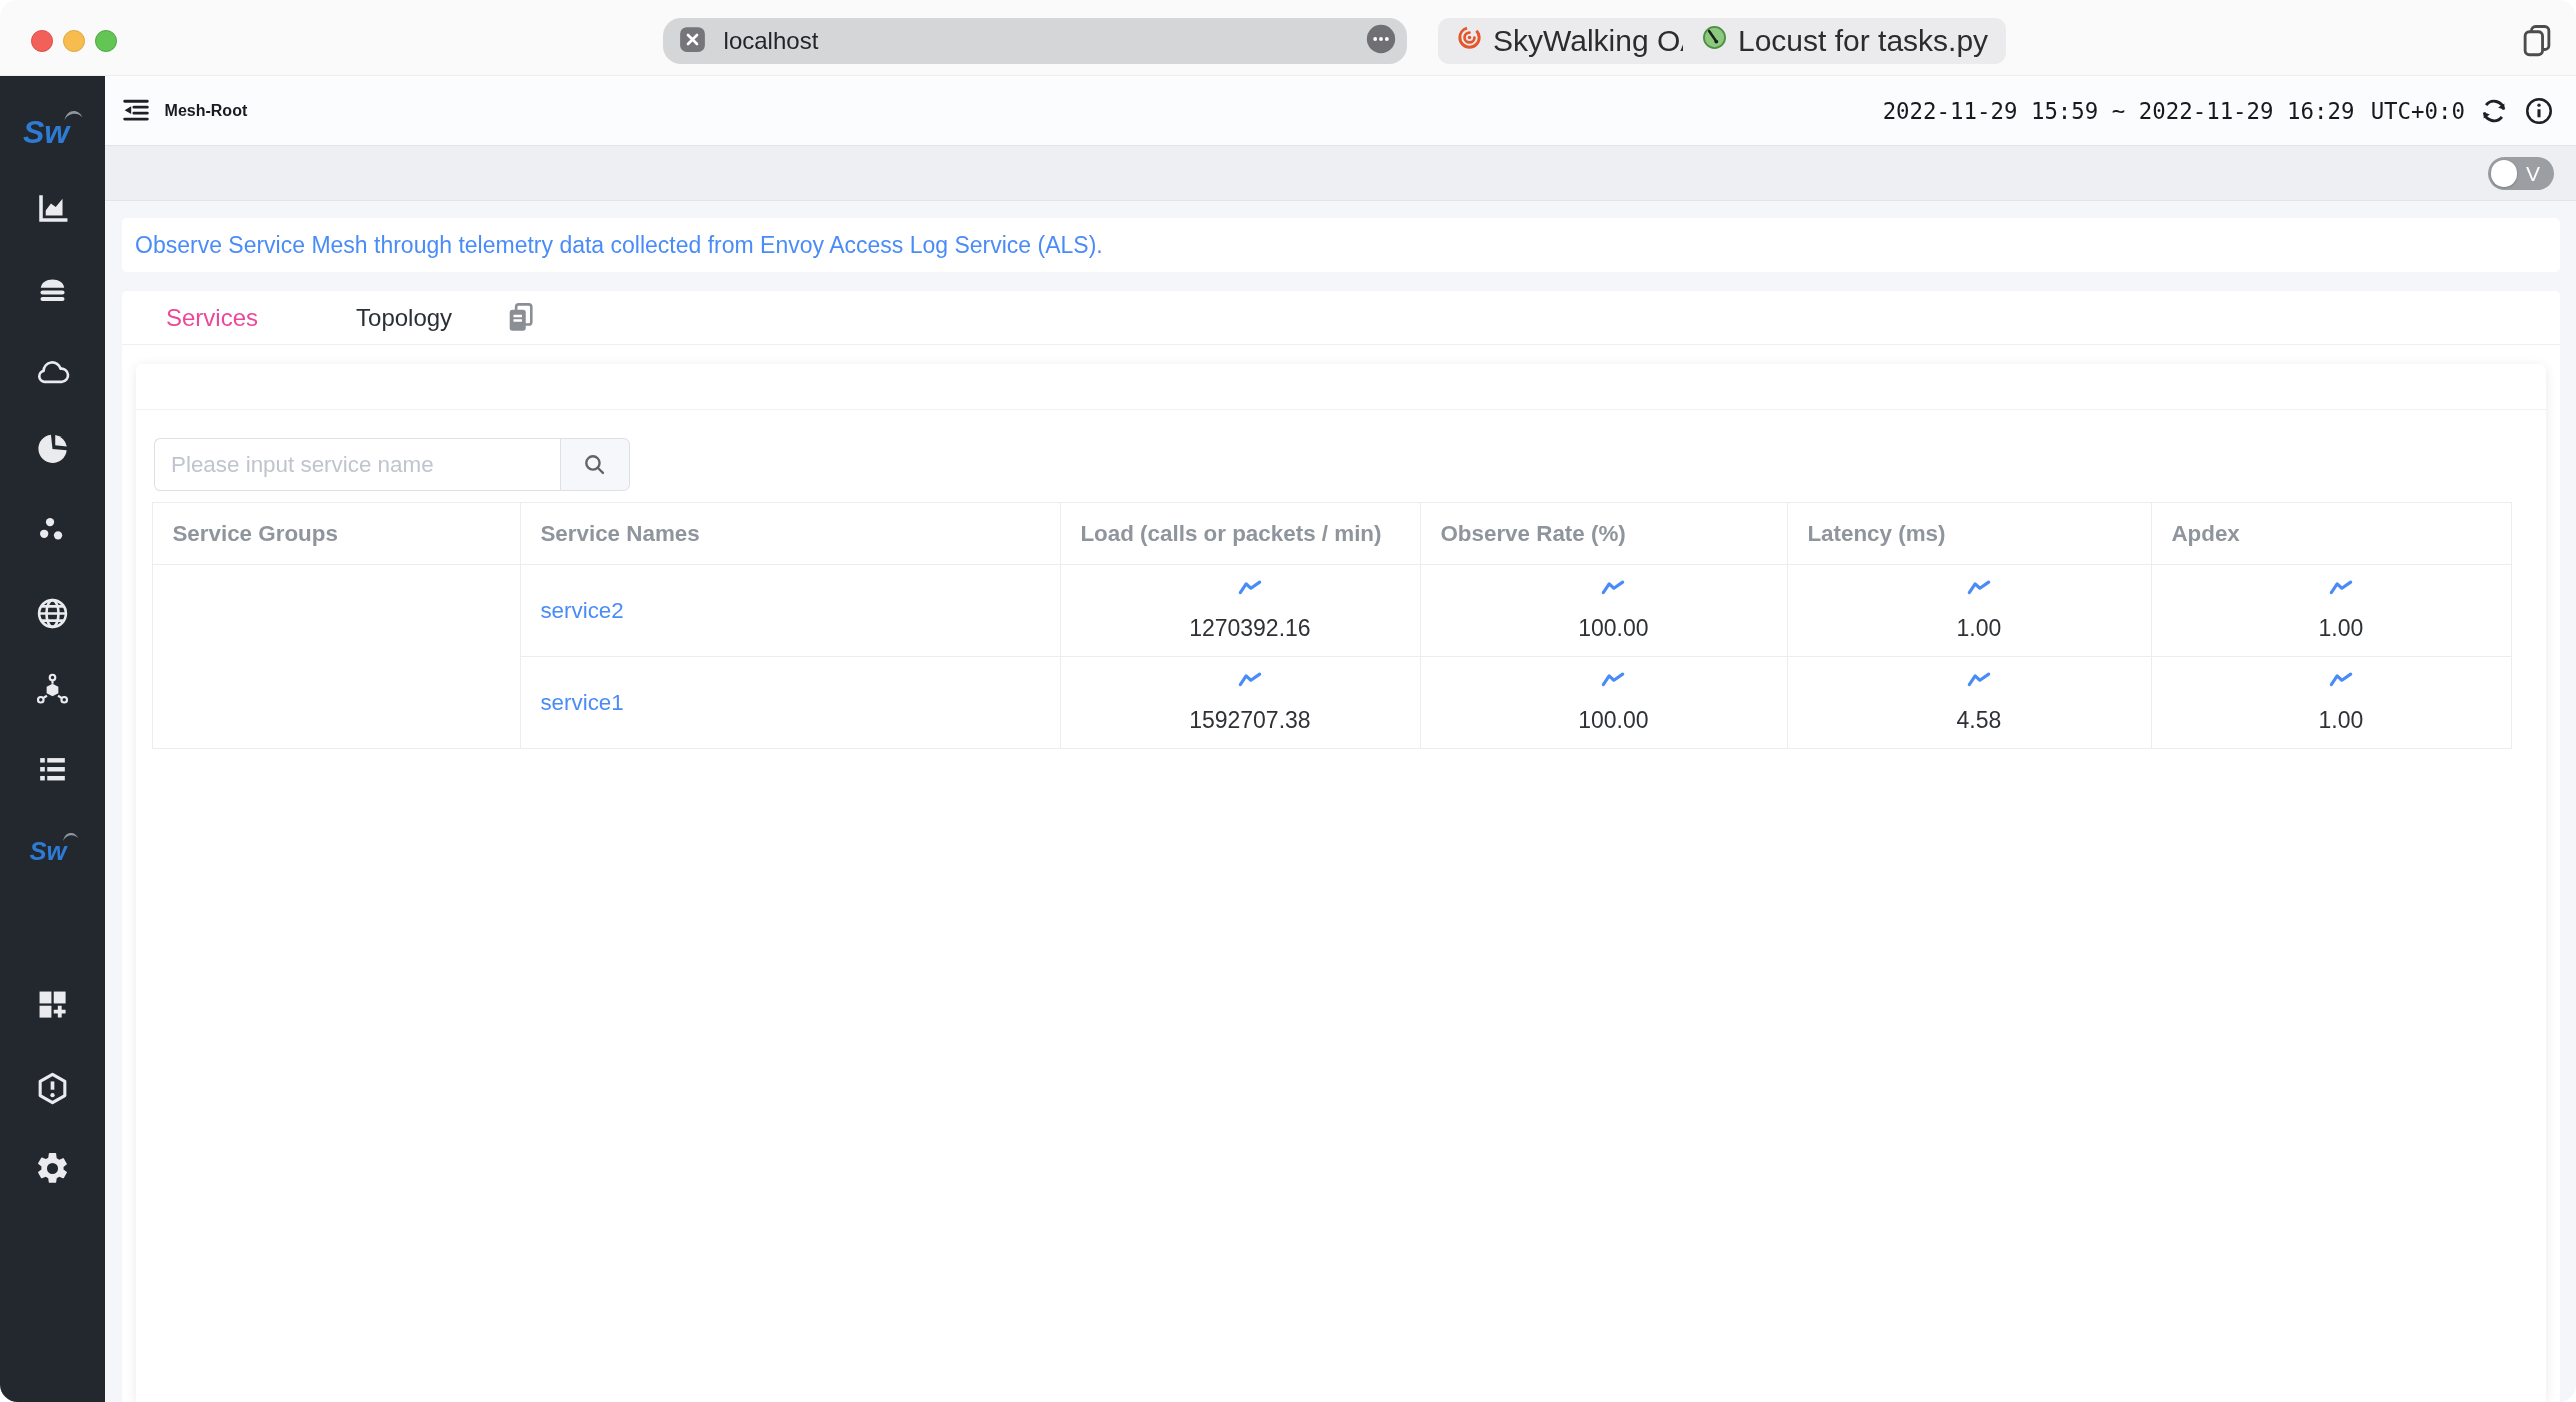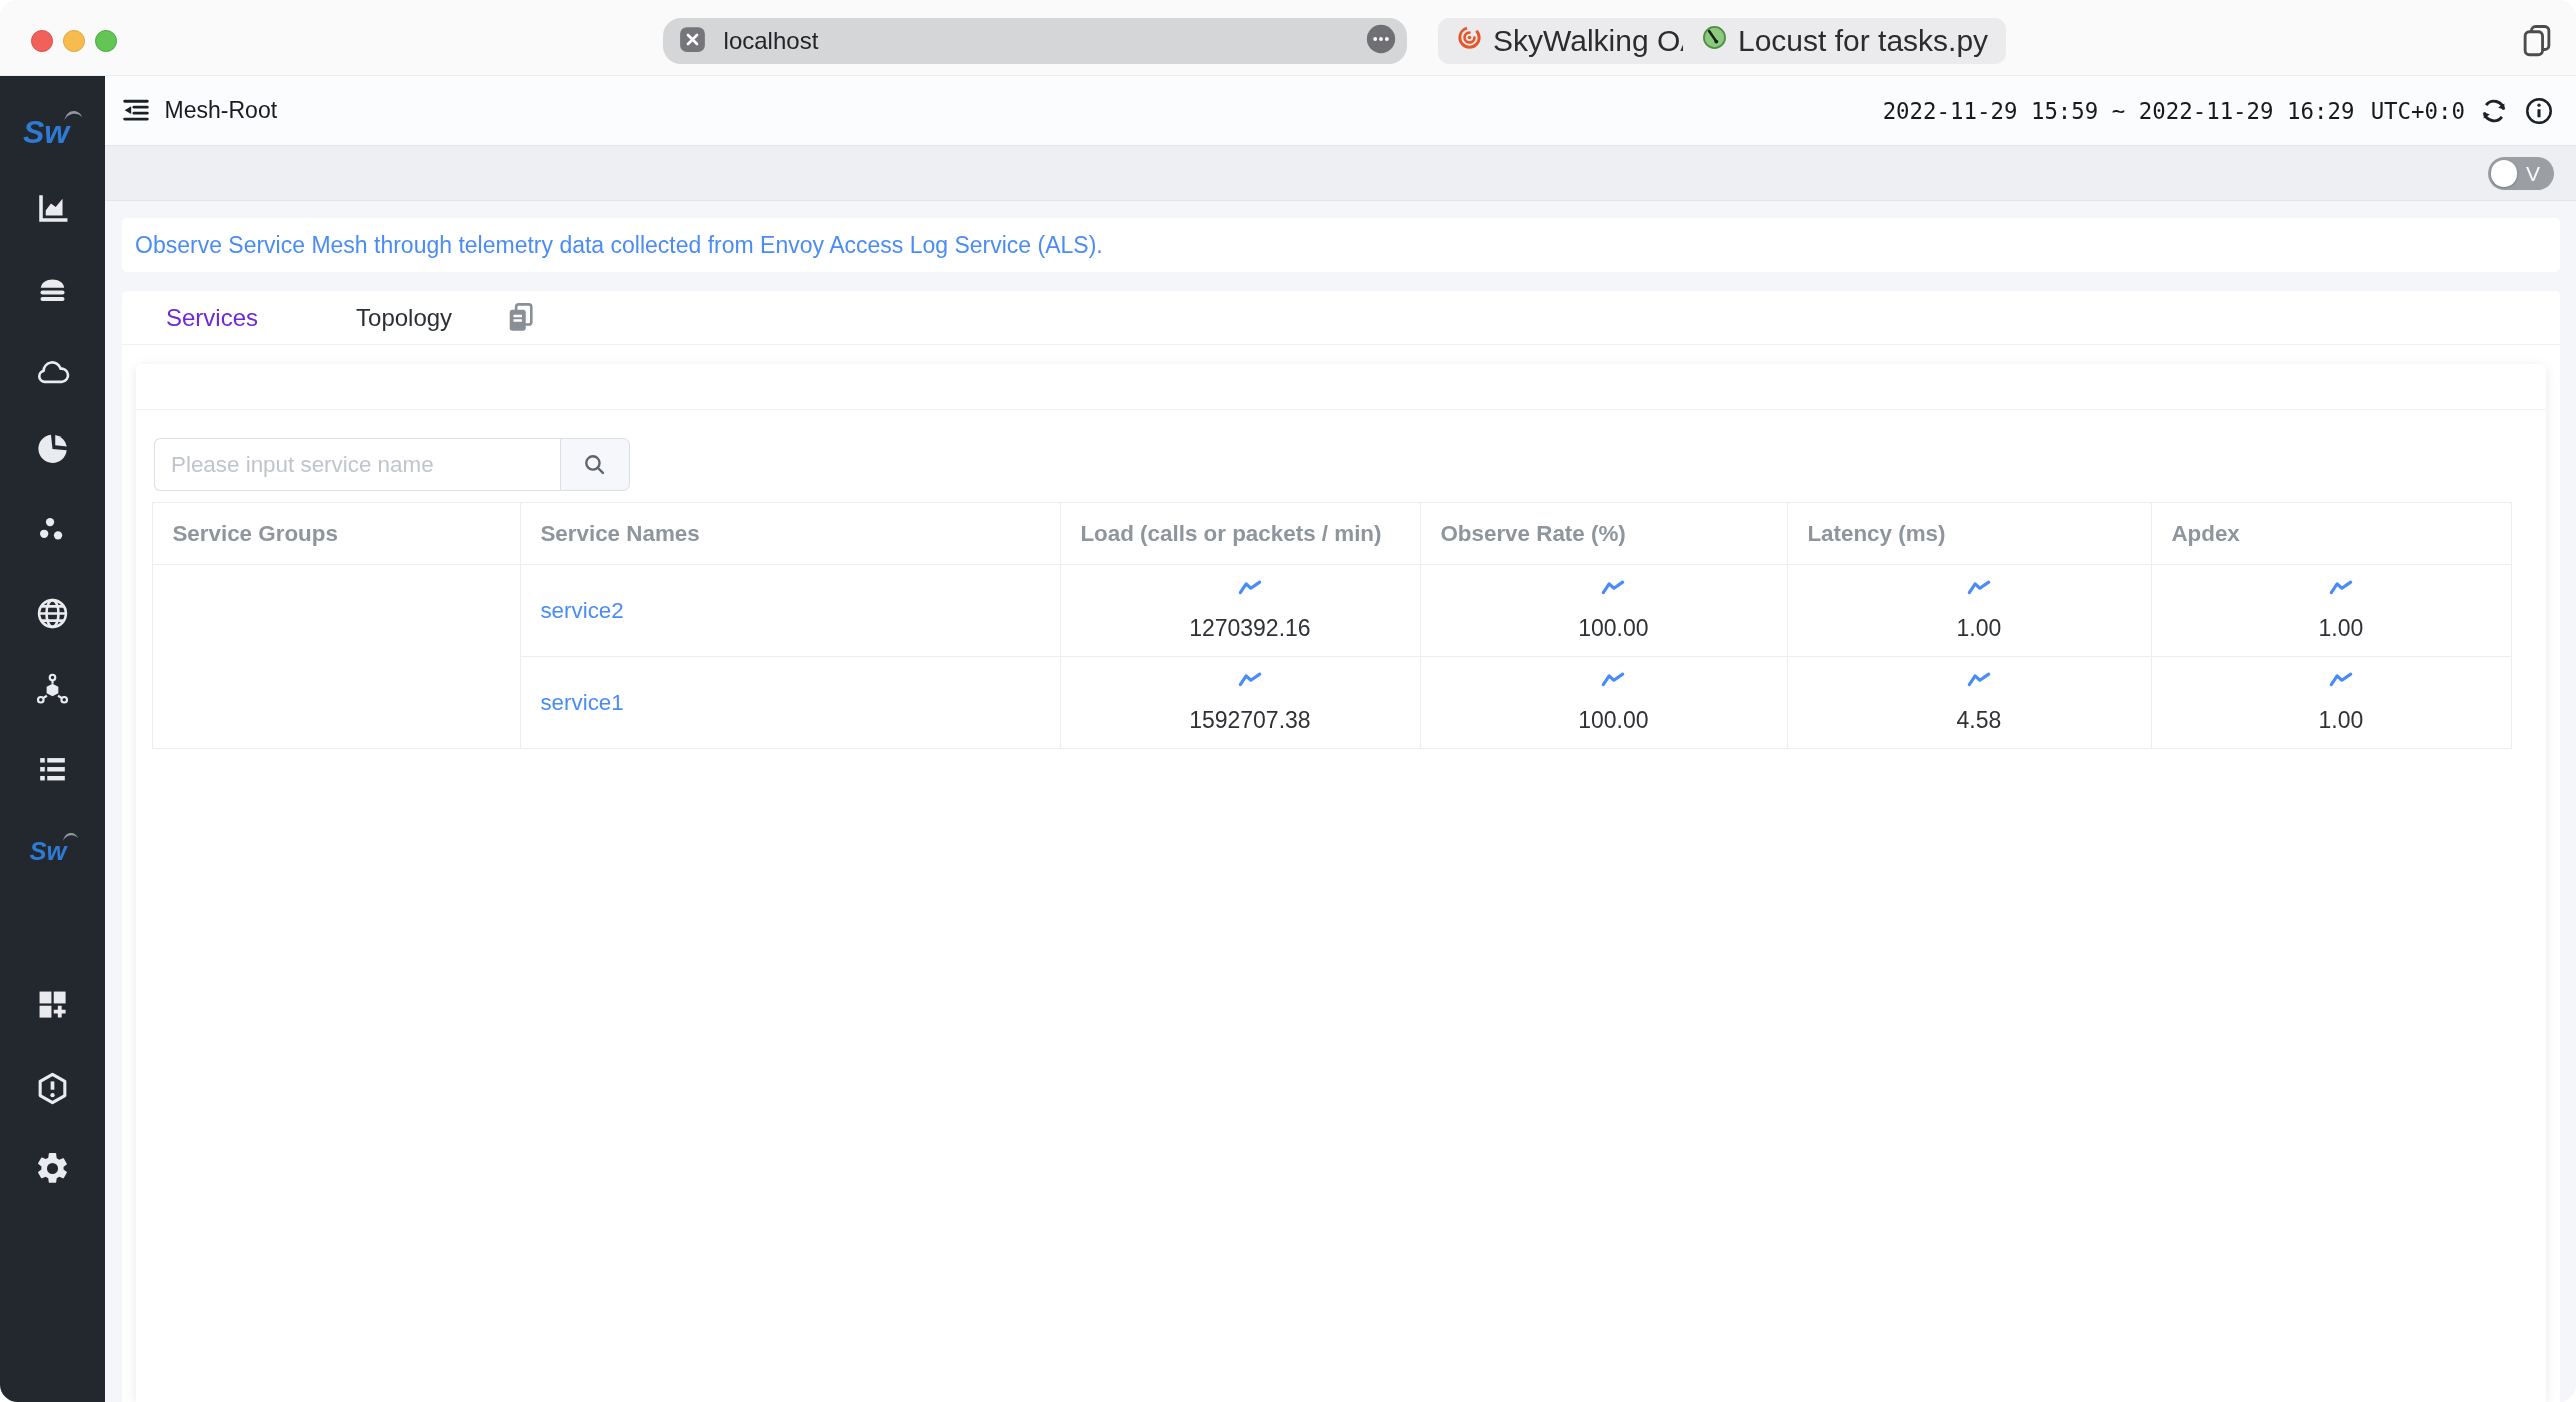--- a/index.html
+++ b/index.html
@@ -24,38 +24,38 @@
   .copy-btn{position:absolute;left:2514px;top:19px;width:45px;height:42px;display:flex;align-items:center;justify-content:center;}
   
   .app{position:absolute;top:76px;left:0;right:0;bottom:0;display:flex;}
   .sidebar{width:105px;flex:none;background:#23272e;position:relative;}
   .s-item{position:absolute;left:0;width:105px;display:flex;justify-content:center;align-items:center;cursor:pointer;}
   .s-item svg{display:block;}
   .main{flex:1;min-width:0;display:flex;flex-direction:column;background:#f5f6f9;}
   
   .app-header{height:69px;flex:none;background:#fbfcfe;display:flex;align-items:center;padding:0 21px 0 14.4px;}
   .fold{width:34px;height:34px;margin-right:11.2px;display:flex;align-items:center;justify-content:center;}
-  .page-title{font-size:23px;font-weight:400;color:#181b20;text-align:right;}
+  .page-title{font-size:16px;font-weight:700;color:#181b20;text-align:right;}
   .header-right{margin-left:auto;display:flex;align-items:center;gap:13px;justify-content:space-between;}
   .time-text{font-family:"DejaVu Sans Mono",monospace;font-size:22.4px;color:#17191c;}
   .tz-text{font-family:"DejaVu Sans Mono",monospace;font-size:22.4px;color:#17191c;margin-left:3.2px;}
   .hd-icon{width:32px;height:32px;display:flex;align-items:center;justify-content:center;}
   
   .toolbar{height:56px;flex:none;background:#edeff3;border-top:1.6px solid #e2e4ea;border-bottom:1.6px solid #e2e4ea;position:relative;}
   .switch{position:absolute;right:22.4px;top:11.2px;width:66px;height:33px;border-radius:17px;background:#9b9ea3;cursor:pointer;}
   .switch .knob{position:absolute;left:3.2px;top:3.2px;width:26.4px;height:26.4px;border-radius:50%;background:#ffffff;box-shadow:0 0.8px 2.4px rgba(0,0,0,.25);}
   .switch .v-label{position:absolute;right:13.6px;top:50%;transform:translateY(-50%);color:#ffffff;font-size:21px;}
   
   .content{flex:1;min-height:0;display:flex;flex-direction:column;padding:17px 16px 0 17px;}
   .banner-card{flex:none;height:54px;background:#ffffff;border-radius:4.8px;display:flex;align-items:center;padding:0 13px;margin-bottom:19px;}
   .banner-text{color:#4a8cf7;font-size:23px;}
   .main-card{flex:1;min-height:0;background:#ffffff;border-radius:4.8px 4.8px 0 0;display:flex;flex-direction:column;}
   .tabs-row{flex:none;height:54px;border-bottom:1.6px solid #eef0f4;display:flex;align-items:center;padding-left:44px;}
   .ctab{font-size:24px;color:#2b2f36;cursor:pointer;}
-  .ctab.active{color:#6d28d9;}
+  .ctab.active{color:#ec4899;}
   .ctab-services{margin-right:98px;}
   .ctab-topology{margin-right:50px;}
   .docs-btn{width:37px;height:37px;display:flex;align-items:center;justify-content:center;cursor:pointer;}
   .inner-panel{flex:1;min-height:0;margin:19px 14.4px 0 14.4px;background:#ffffff;border-radius:6.4px 6.4px 0 0;box-shadow:0 2.4px 11.2px rgba(0,0,0,.09);display:flex;flex-direction:column;}
   .panel-strip{flex:none;height:46px;border-bottom:1.6px solid #eff1f5;}
   .search-row{flex:none;margin:28px 0 0 17.6px;display:flex;}
   .search-input{width:406px;height:53px;border:1.6px solid #dcdfe6;border-right:none;border-radius:6.4px 0 0 6.4px;padding:0 16px;font-size:22.4px;color:#333;background:#fff;outline:none;font-family:"Liberation Sans",sans-serif;}
   .search-input::placeholder{color:#bfc4cd;}
   .search-btn{width:70px;height:53px;border:1.6px solid #dcdfe6;border-radius:0 6.4px 6.4px 0;background:#f5f7fa;display:flex;align-items:center;justify-content:center;cursor:pointer;}
   .table-wrap{margin:11.2px 16px 0 16px;}

